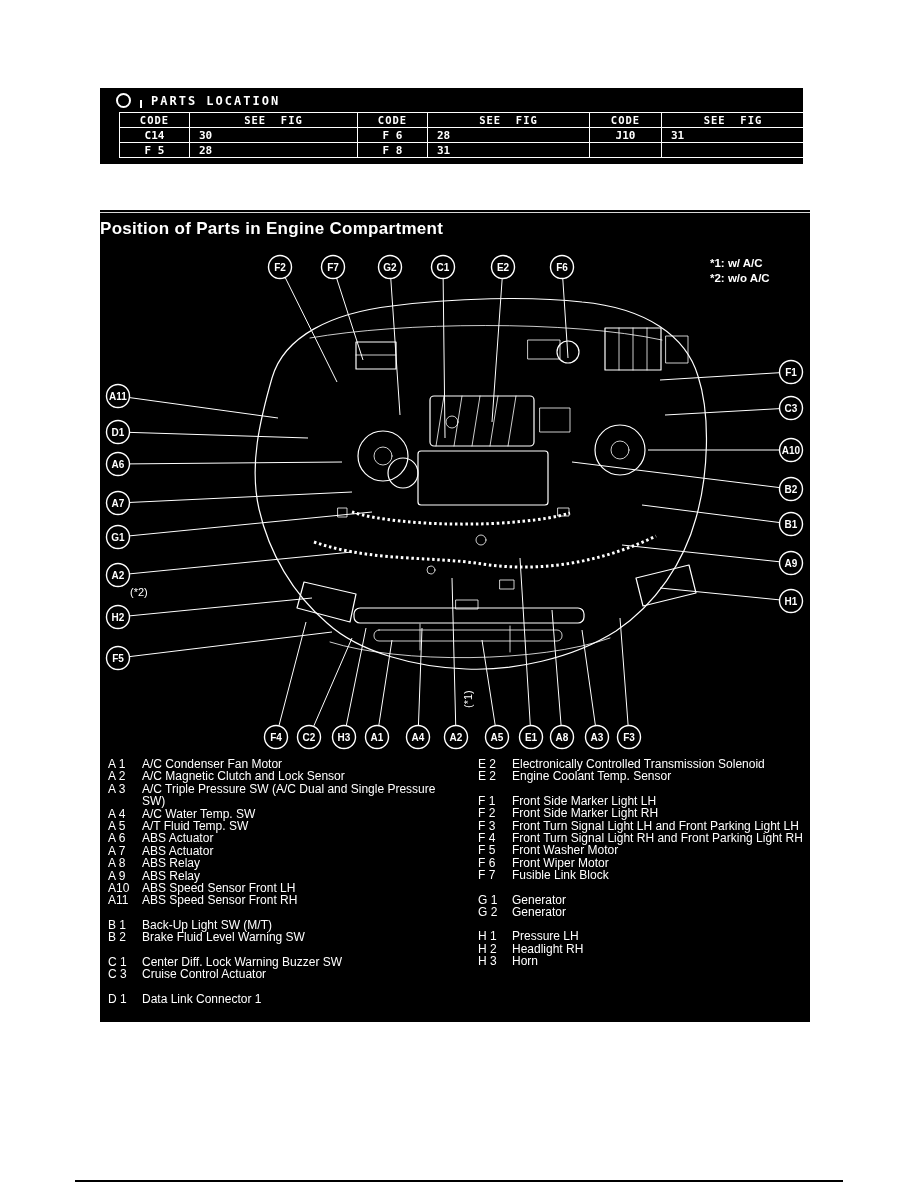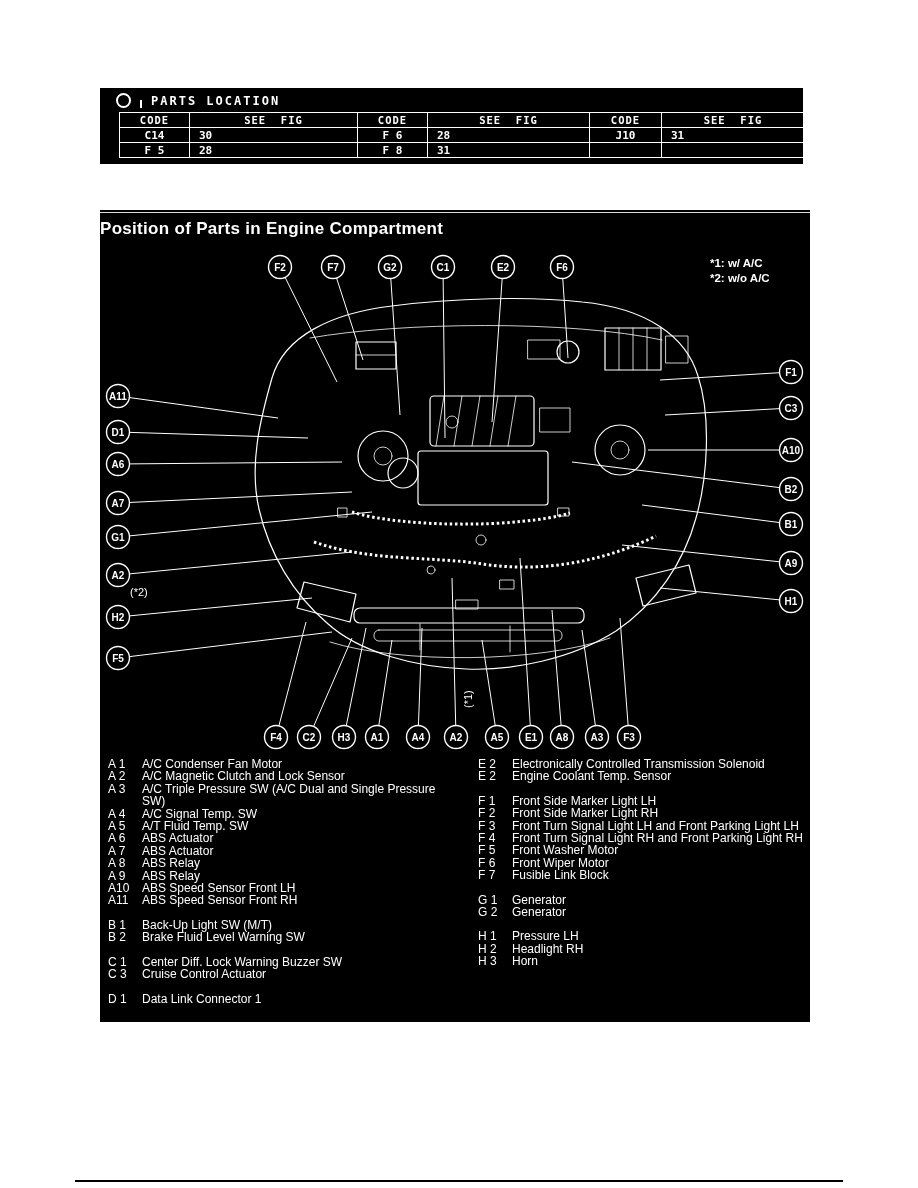--- a/index.html
+++ b/index.html
@@ -323,21 +323,21 @@
             <div class="legend-item">
               <span class="legend-code">A 2</span>
               <span class="legend-text">A/C Magnetic Clutch and Lock Sensor</span>
             </div>
             <div class="legend-item">
               <span class="legend-code">A 3</span>
               <span class="legend-text">A/C Triple Pressure SW (A/C Dual and Single Pressure SW)</span>
             </div>
             <div class="legend-item">
               <span class="legend-code">A 4</span>
-              <span class="legend-text">A/C Signal Temp. SW</span>
+              <span class="legend-text">A/C Water Temp. SW</span>
             </div>
             <div class="legend-item">
               <span class="legend-code">A 5</span>
               <span class="legend-text">A/T Fluid Temp. SW</span>
             </div>
             <div class="legend-item">
               <span class="legend-code">A 6</span>
               <span class="legend-text">ABS Actuator</span>
             </div>
             <div class="legend-item">

